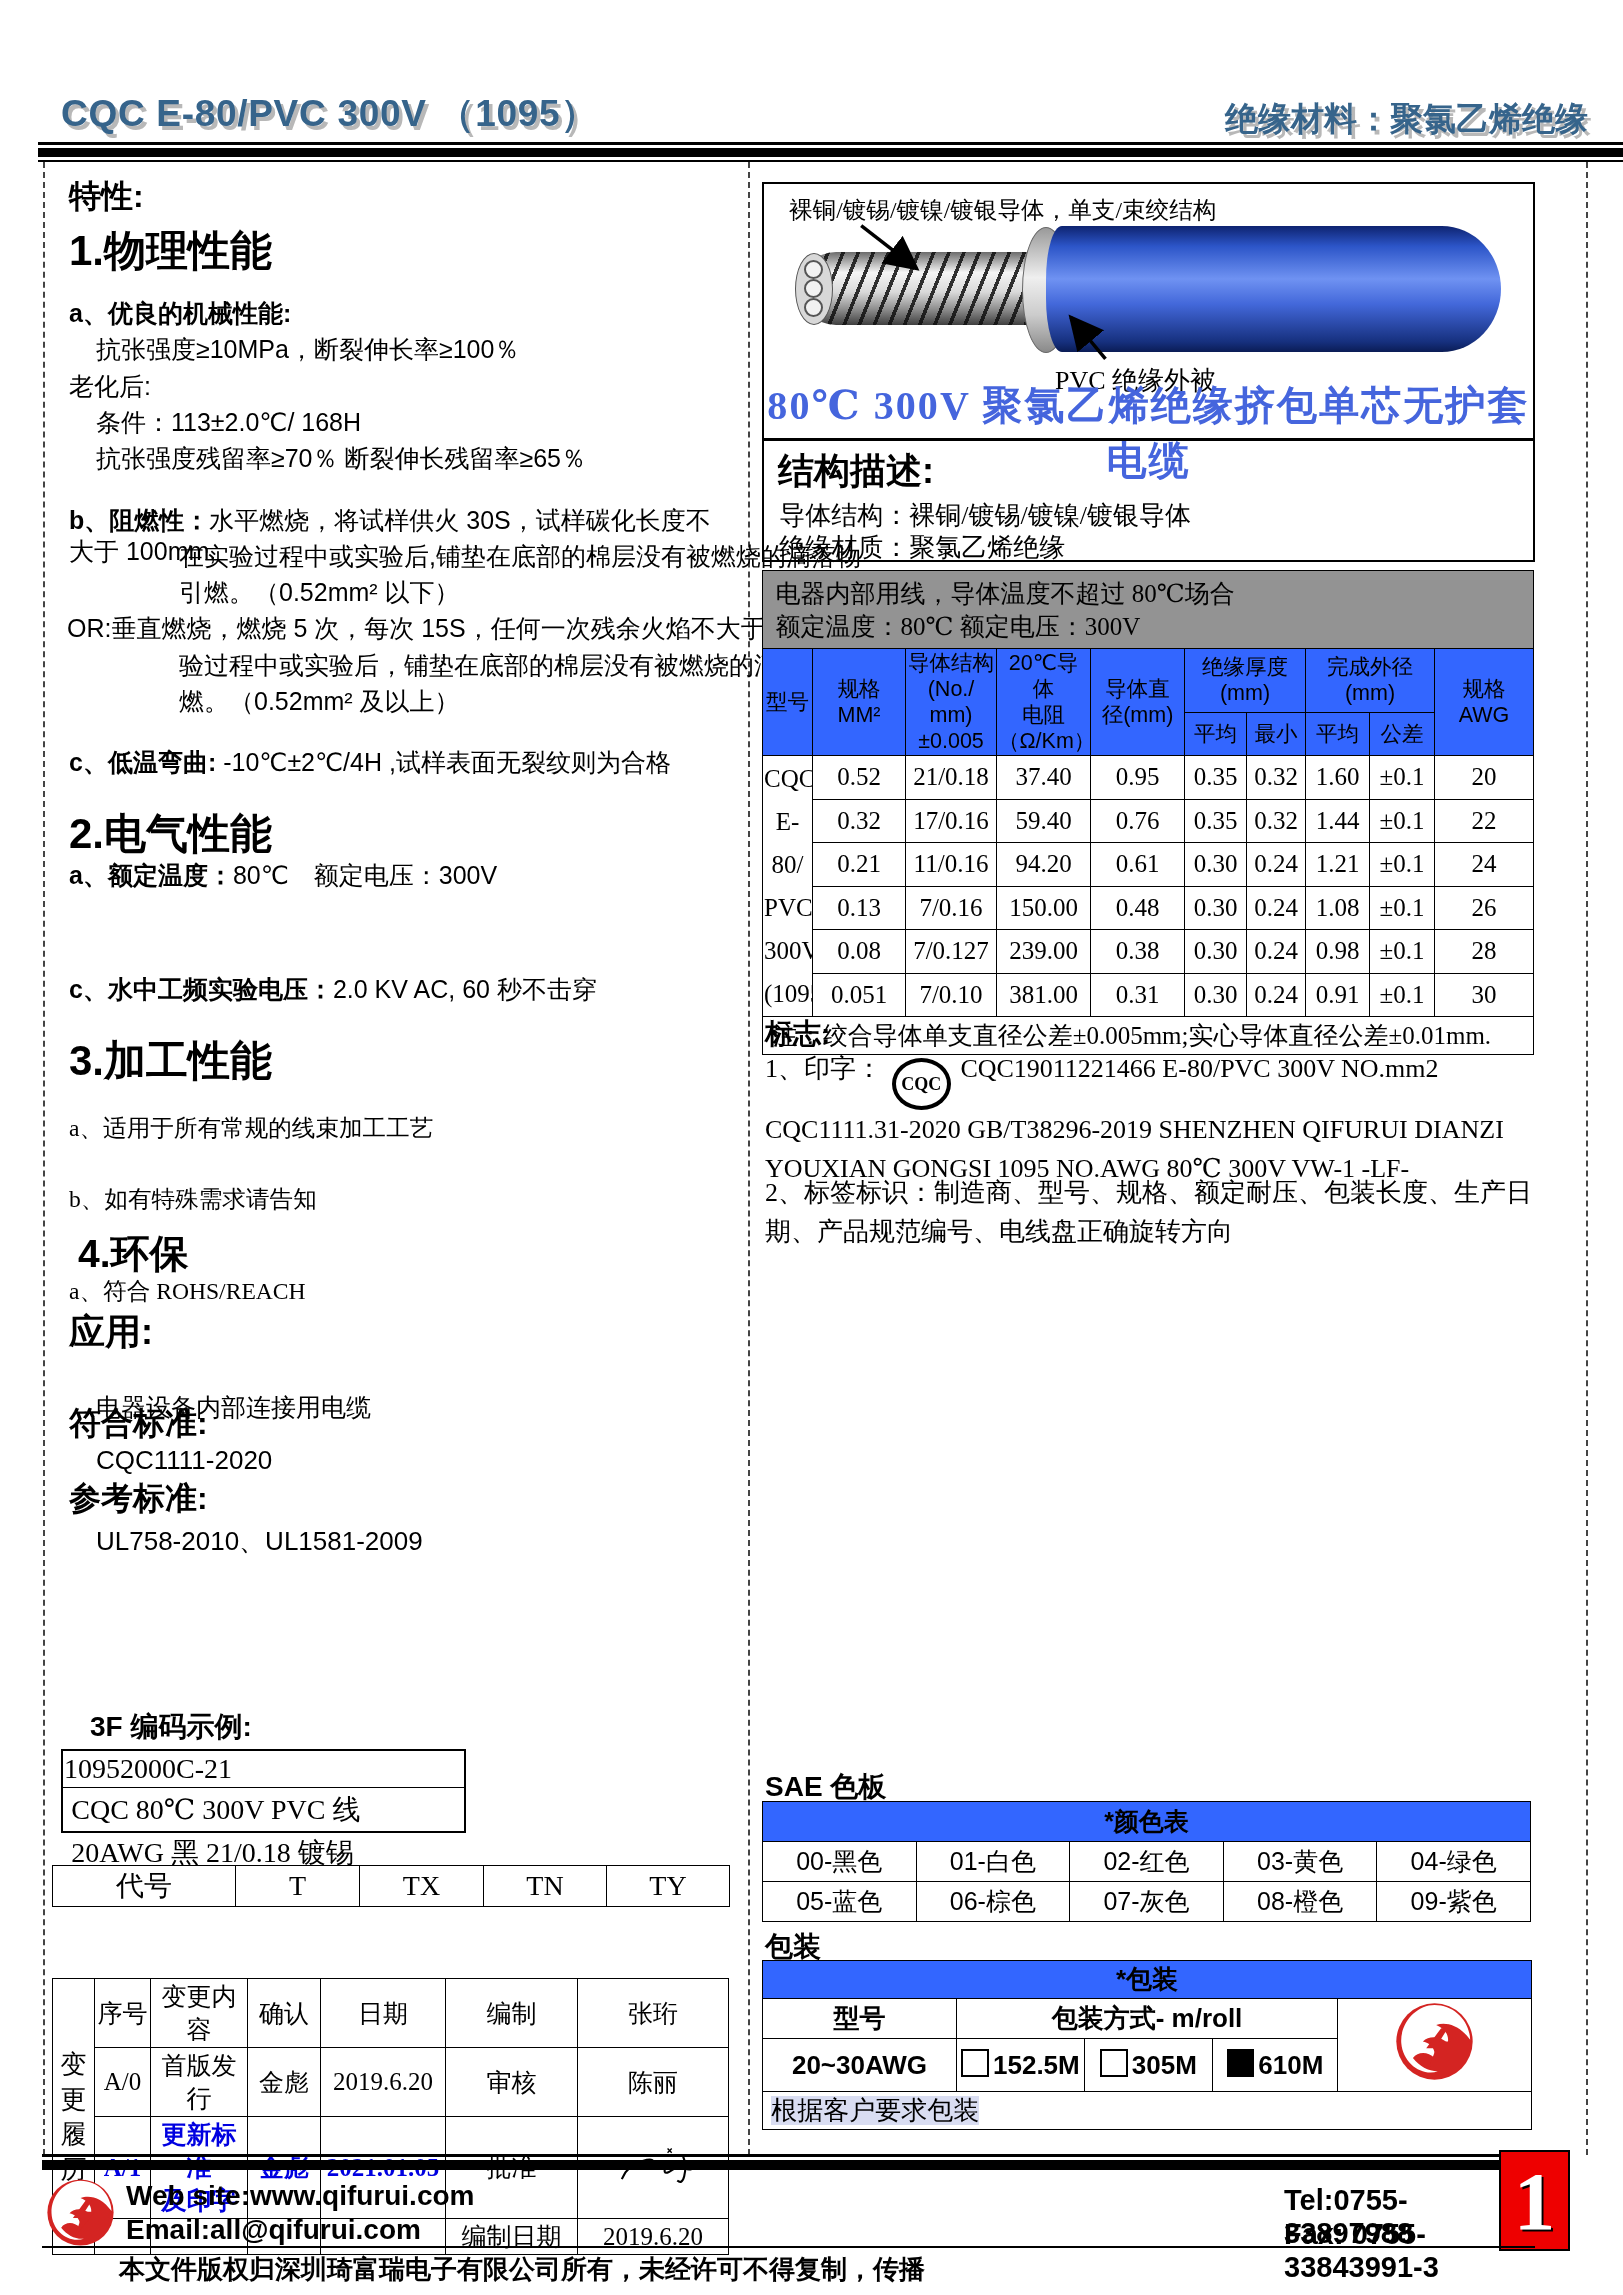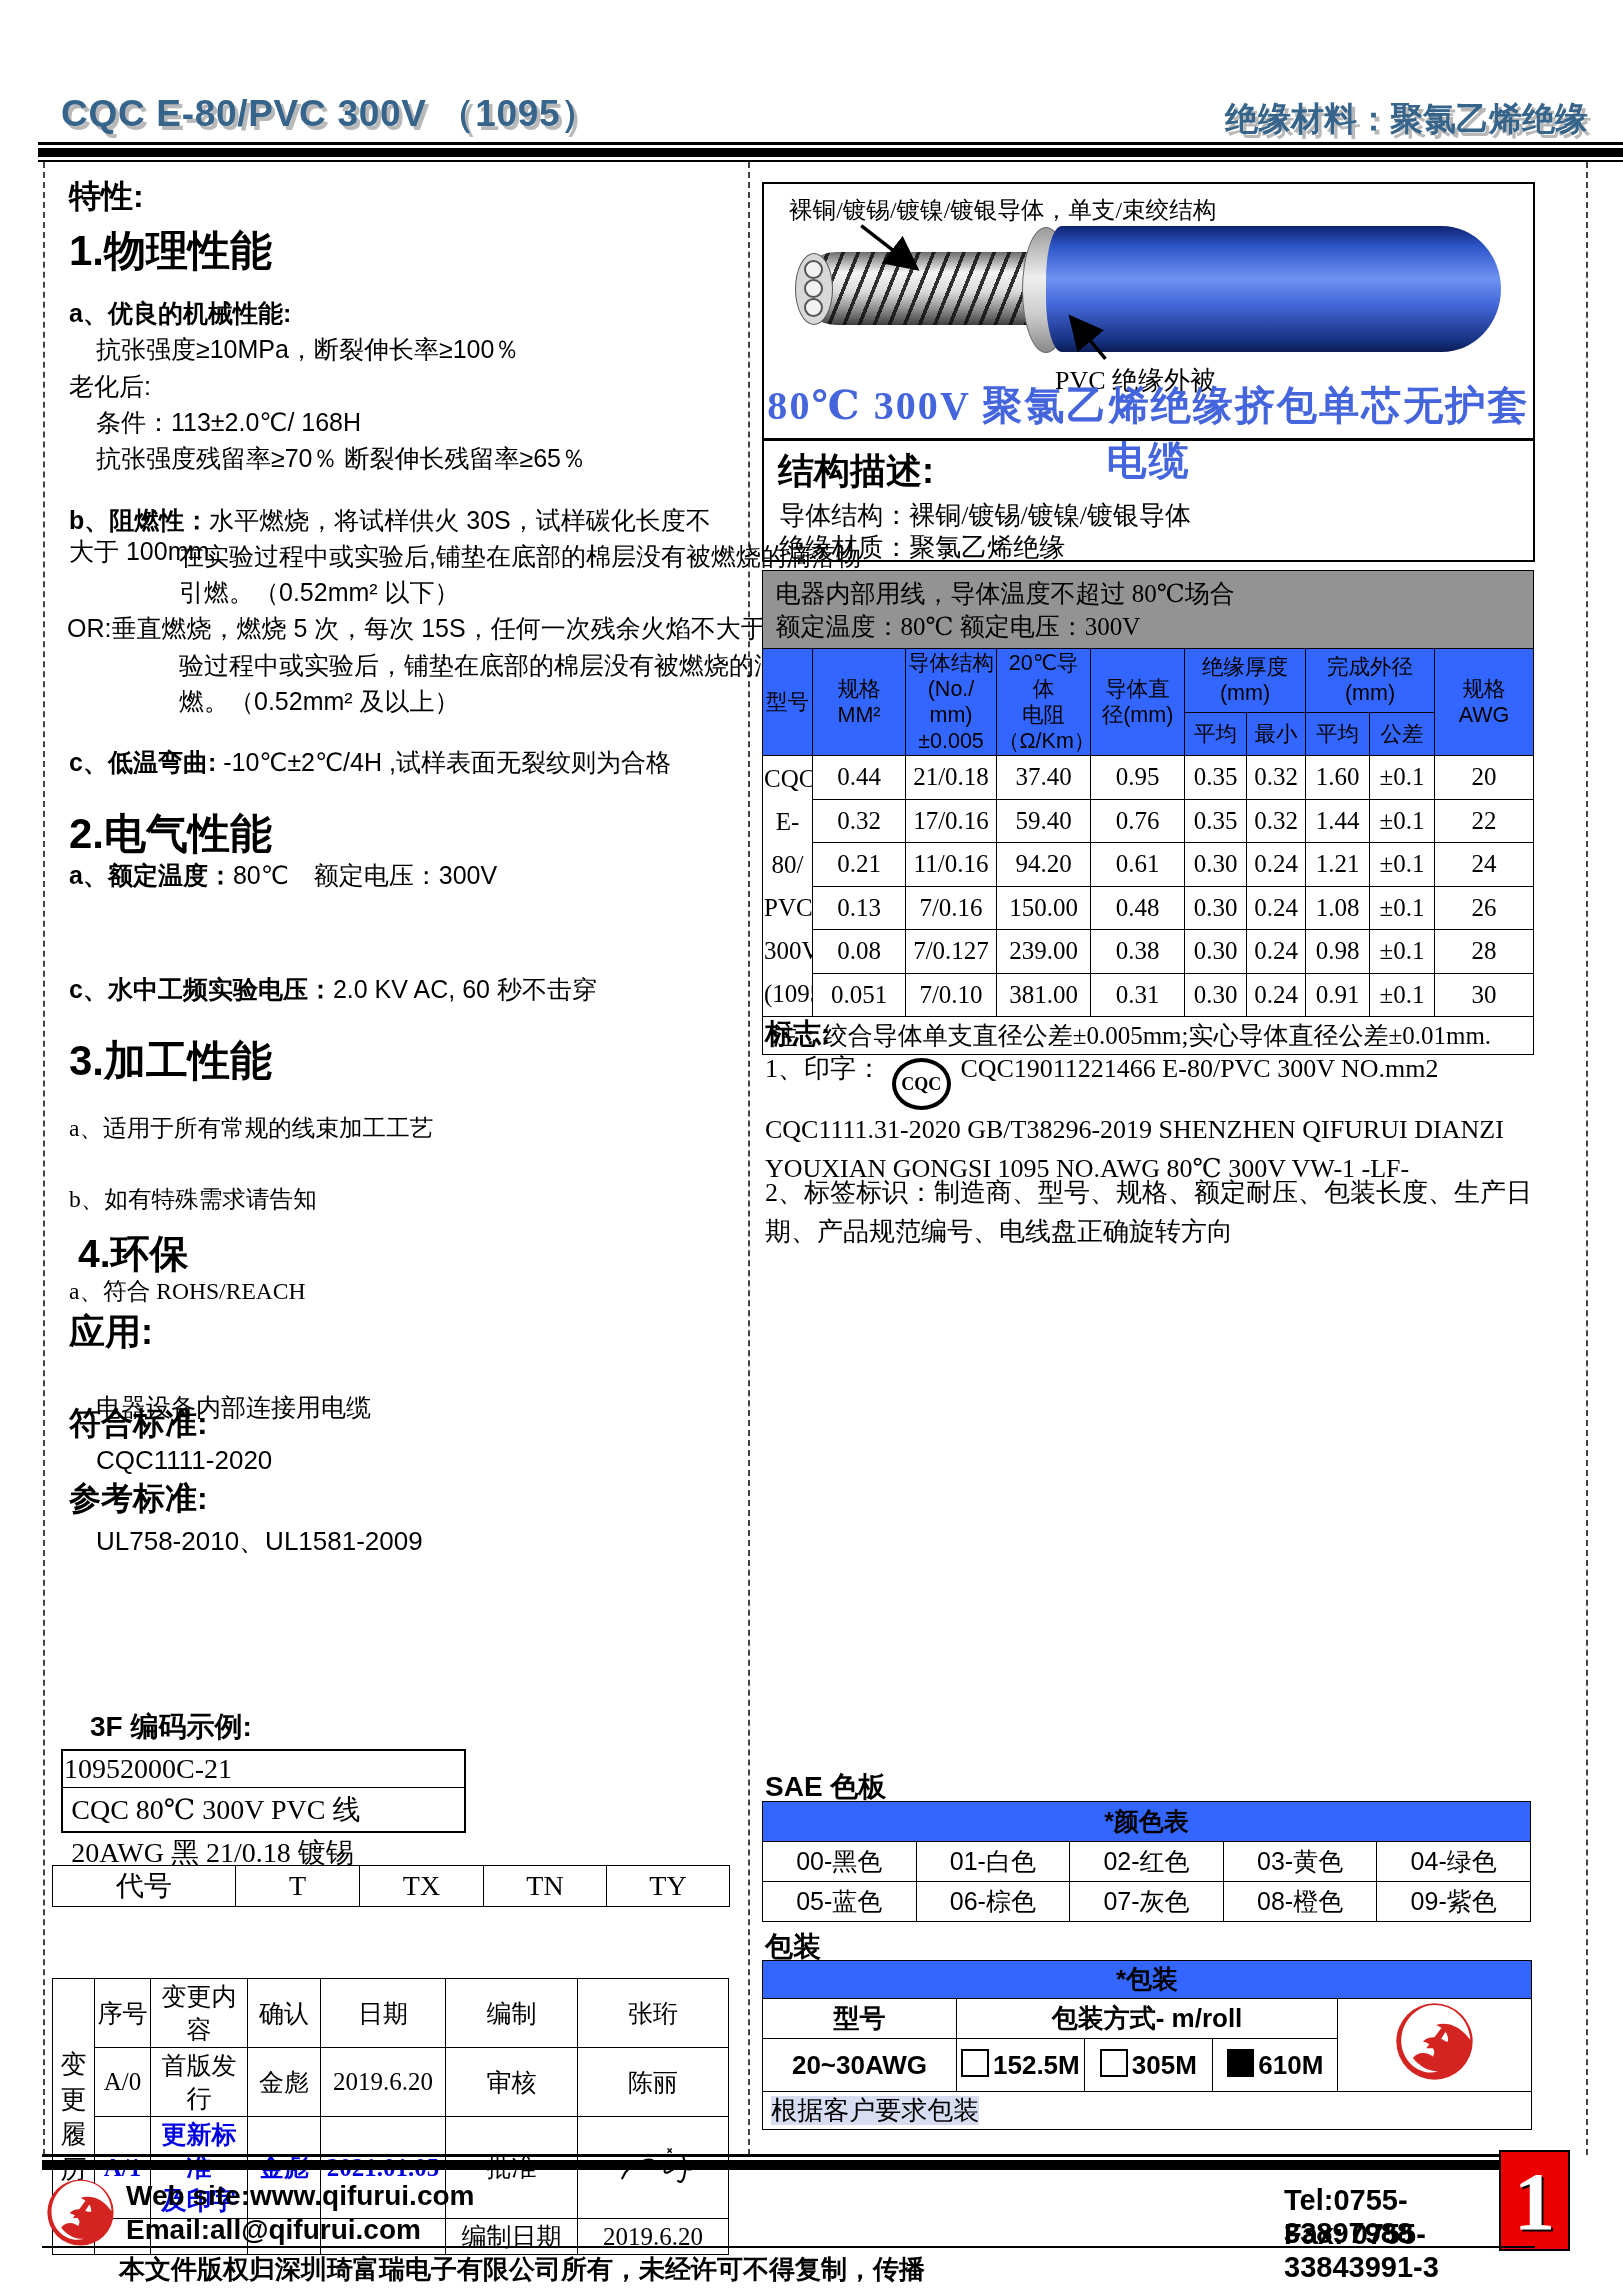--- a/index.html
+++ b/index.html
@@ -282,21 +282,21 @@
       <td>最小</td>
       <td>平均</td>
       <td>公差</td>
     </tr>
     <tr style="height:38px;">
       <td rowspan="6" class="pre" style="line-height:43px;">CQC
 E-80/
 PVC
 300V
 (1095)</td>
-      <td>0.44</td>
+      <td>0.52</td>
           <td>21/0.18</td>
           <td>37.40</td>
           <td>0.95</td>
           <td>0.35</td>
           <td>0.32</td>
           <td>1.60</td>
           <td>±0.1</td>
           <td>20</td>
     </tr>
     <tr style="height:38px;">

